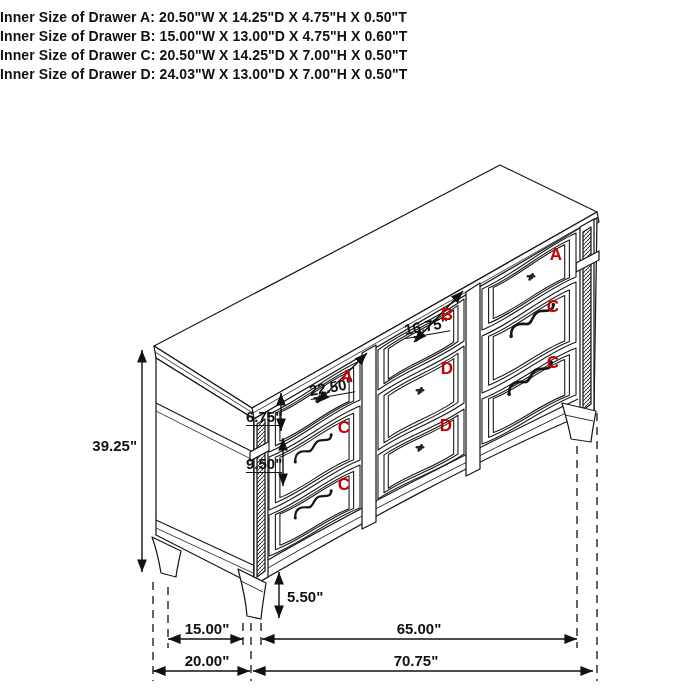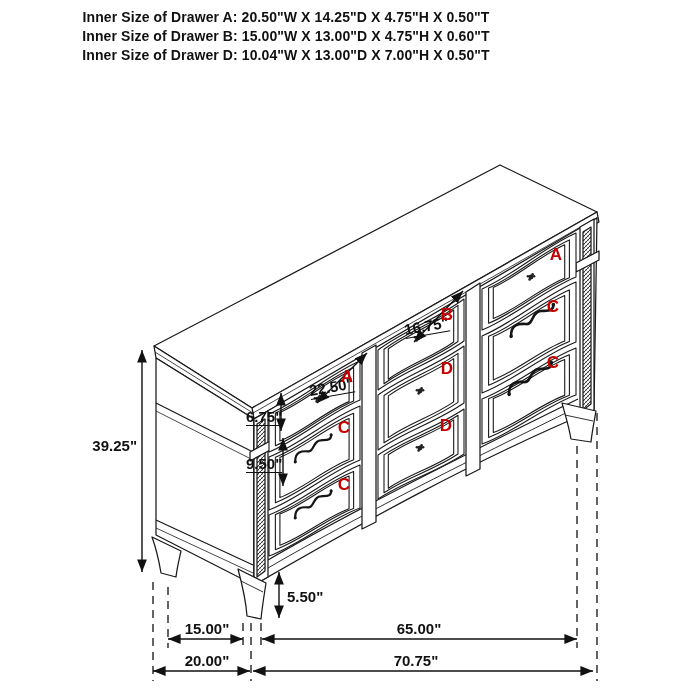--- a/index.html
+++ b/index.html
@@ -1,42 +1,43 @@
 <!DOCTYPE html>
 <html><head>
 <meta charset="utf-8">
 <style>
   html,body{margin:0;padding:0;background:#fff;}
   .stage{
     position:relative;width:700px;height:700px;background:#fff;overflow:hidden;
     font-family:"Liberation Sans",sans-serif;
   }
   .hdr{
-    position:absolute;left:0;top:8px;width:572px;text-align:center;
+    position:absolute;left:0;top:8px;width:572px;
     font-size:14px;font-weight:bold;color:#111;line-height:19px;
     letter-spacing:0.1px;
   }
   .hdr div{white-space:nowrap;}
   svg{position:absolute;left:0;top:0;}
   .lbl{position:absolute;white-space:nowrap;color:#111;font-weight:bold;}
   .dim{font-size:15px;}
   .dim.u{border-bottom:1.5px solid #111;padding-bottom:0px;}
   .dim.rot{transform:rotate(-10deg);transform-origin:left bottom;}
   .dim.ctr{text-align:center;}
   .marker{font-size:17px;color:#c40000;width:18px;text-align:center;}
 </style>
 </head>
 <body>
 
 <div class="stage">
 
   <div class="hdr">
     <div>Inner Size of Drawer A: 20.50"W X 14.25"D X 4.75"H X 0.50"T</div>
     <div>Inner Size of Drawer B: 15.00"W X 13.00"D X 4.75"H X 0.60"T</div>
-    <div>Inner Size of Drawer D: 10.04"W X 13.00"D X 7.00"H X 0.50"T</div>
+    <div>Inner Size of Drawer C: 20.50"W X 14.25"D X 7.00"H X 0.50"T</div>
+    <div>Inner Size of Drawer D: 24.03"W X 13.00"D X 7.00"H X 0.50"T</div>
   </div>
 
   <svg width="700" height="700" viewBox="0 0 700 700">
     <defs>
       <marker id="mE" markerWidth="10" markerHeight="8" refX="9" refY="3.5" orient="auto">
         <path d="M0,0 L9,3.5 L0,7 Z" fill="#111"></path>
       </marker>
       <marker id="mS" markerWidth="10" markerHeight="8" refX="0" refY="3.5" orient="auto">
         <path d="M9,0 L0,3.5 L9,7 Z" fill="#111"></path>
       </marker>

